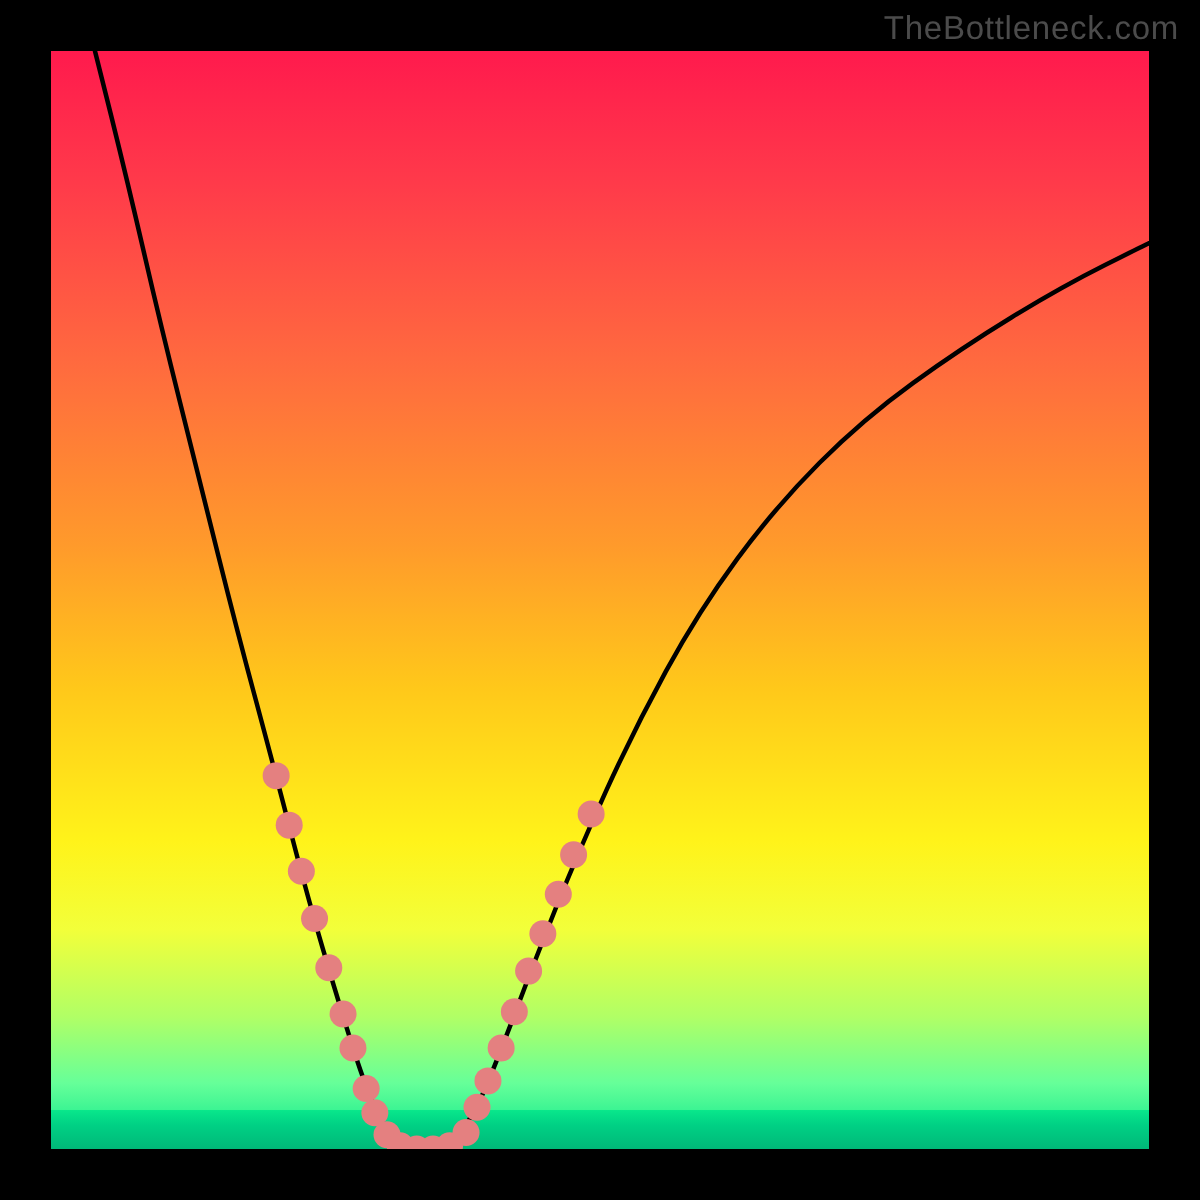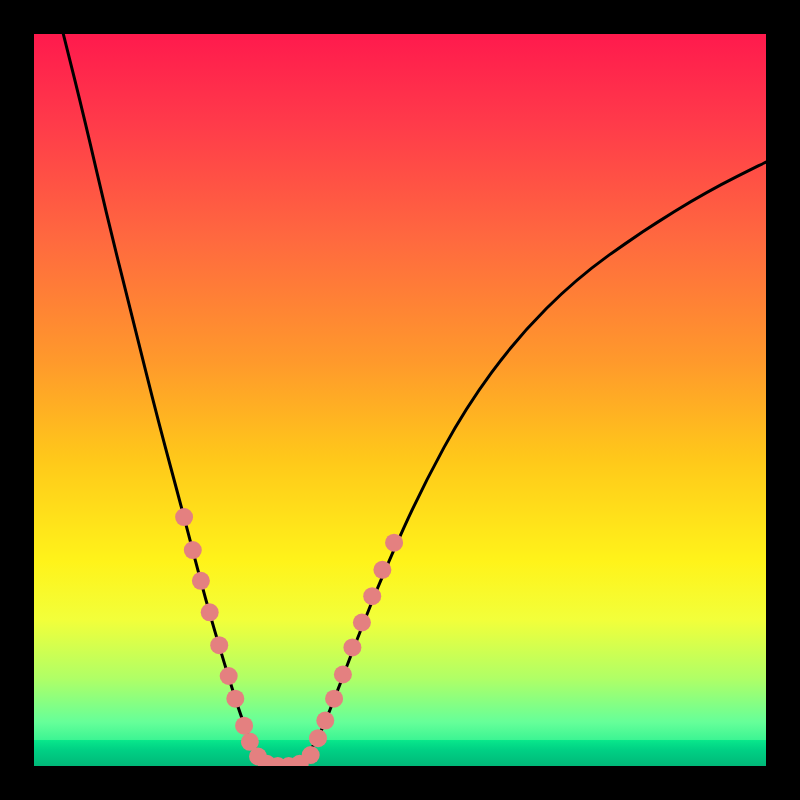--- a/index.html
+++ b/index.html
@@ -89,13 +89,14 @@
           <circle cx="338.2" cy="562.2" r="9" fill="#e48080"></circle>
           <circle cx="348.4" cy="535.8" r="9" fill="#e48080"></circle>
           <circle cx="360.1" cy="508.7" r="9" fill="#e48080"></circle>
           <circle cx="232.8" cy="729.8" r="9" fill="#e48080"></circle>
           <circle cx="243.8" cy="732.0" r="9" fill="#e48080"></circle>
           <circle cx="254.7" cy="732.0" r="9" fill="#e48080"></circle>
           <circle cx="265.7" cy="729.8" r="9" fill="#e48080"></circle>
         </g>
     </svg>
   </div>
+  <div class="watermark">TheBottleneck.com</div>
 </div>
 
 </body></html>

